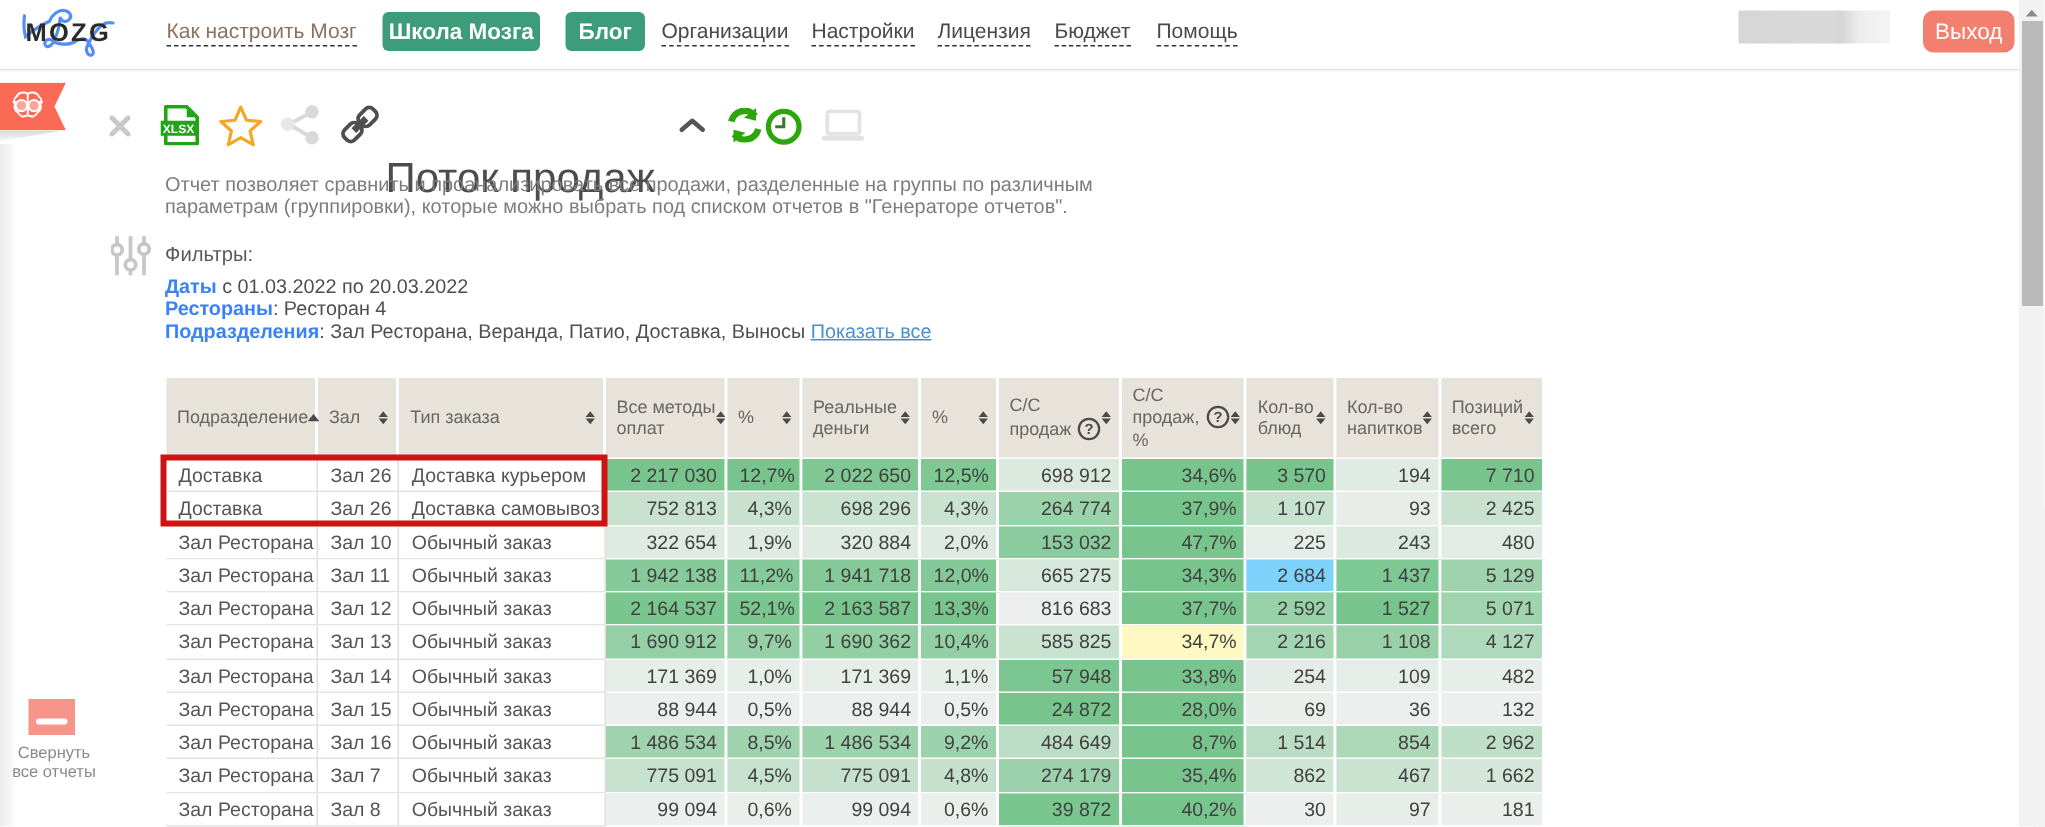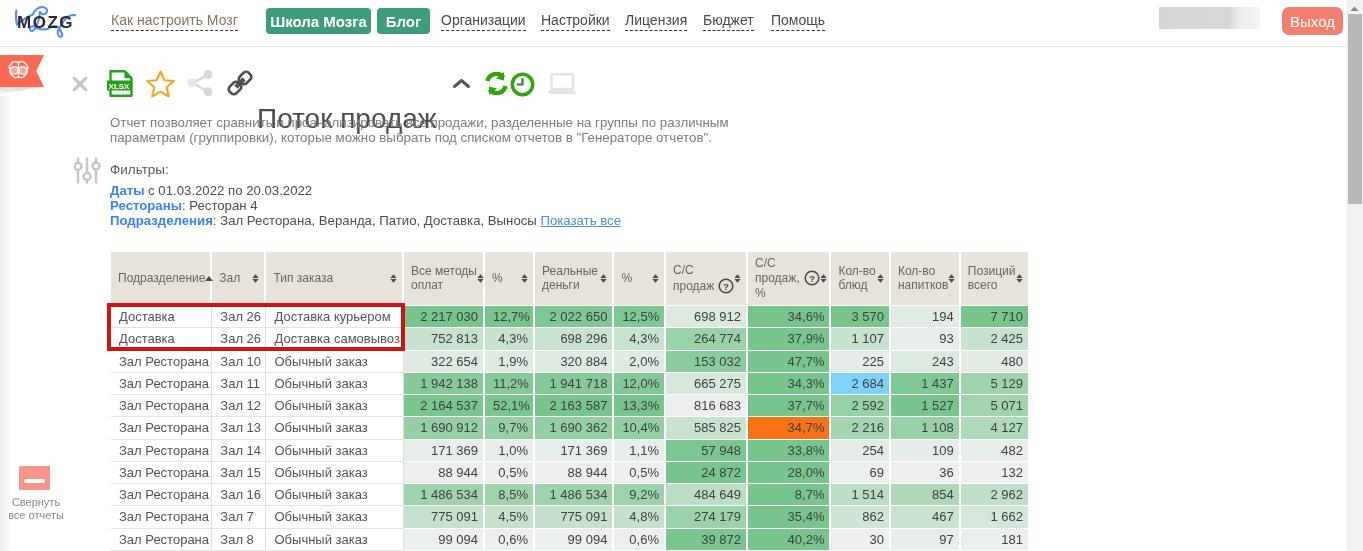--- a/index.html
+++ b/index.html
@@ -38,21 +38,21 @@
 #collbtn::after { content:""; position:absolute; left:5px; top:13px; width:21px; height:4px; background:#fff; border-radius:2px; }
 #colltxt { position:absolute; left:0px; top:496px; width:72px; text-align:center; font-size:11px; line-height:13px; color:#8a8a8a; }
 </style></head>
 <body>
 <div id="topbar"></div>
 <svg class="abs" style="left:0px;top:0px" width="92" height="44" viewBox="0 0 92 44">
   <path d="M16.3 10.5 C 15.8 15, 15.9 20.5, 17 24.5 C 21 21, 27 17, 33 14.2 C 34.8 9.6, 39 6.6, 42.8 7 C 46.6 7.6, 48.4 10.6, 46.2 13 C 44 15.4, 40.4 14.2, 40.2 11.2 C 39.8 16, 38.6 21.5, 36.6 25.6 C 35.2 30.8, 31 32.6, 30 29.6 C 29.2 26.8, 32.6 25.2, 35 27 C 38.8 30.2, 46.5 30.2, 50.5 27.4 C 53.5 25.3, 57 25.4, 58.8 27.9 C 60.8 31, 63.8 35.7, 61.2 36.6 C 58.4 37.5, 56.6 33.3, 58.4 30 C 60.8 25.2, 64.2 19.6, 68.2 16.5 C 70.2 15.1, 73 14.9, 75.3 15.3" fill="none" stroke="#4285f4" stroke-width="2.1" stroke-linecap="round" opacity="0.92"></path>
   <text x="17" y="27.5" font-size="17" font-weight="bold" fill="#2b2b2b" letter-spacing="1.5">MOZG</text>
 </svg>
 <div class="nav" id="nav1" style="left:111px"><a>Как настроить Мозг</a></div>
-<div class="gbtn" style="left:266px;width:105px;">Школа Мозга</div>
+<div class="gbtn" style="left:255px;width:105px;">Школа Мозга</div>
 <div class="gbtn" style="left:377px;width:53px;">Блог</div>
 <div class="nav" style="left:441px"><a>Организации</a></div>
 <div class="nav" style="left:541px"><a>Настройки</a></div>
 <div class="nav" style="left:625px"><a>Лицензия</a></div>
 <div class="nav" style="left:703px"><a>Бюджет</a></div>
 <div class="nav" style="left:771px"><a>Помощь</a></div>
 <div id="censor"></div>
 <div id="exitbtn">Выход</div>
 <div id="sbar"></div>
 <svg class="abs" style="left:1346px;top:2px" width="17" height="13">
@@ -351,21 +351,21 @@
       </tr>
 <tr>
         <td class="t1">Зал Ресторана</td>
         <td class="t1">Зал 13</td>
         <td class="t1">Обычный заказ</td>
         <td class="h" style="background:#94cfa5">1&nbsp;690&nbsp;912</td>
         <td class="h" style="background:#94cfa5">9,7%</td>
         <td class="h" style="background:#92cfa3">1&nbsp;690&nbsp;362</td>
         <td class="h" style="background:#92cfa3">10,4%</td>
         <td class="h" style="background:#cae3d1">585&nbsp;825</td>
-        <td class="h" style="background:#f97316">34,7%</td>
+        <td class="h" style="background:#fef9c3">34,7%</td>
         <td class="h" style="background:#a4d5b2">2&nbsp;216</td>
         <td class="h" style="background:#98d1a8">1&nbsp;108</td>
         <td class="h" style="background:#aed9ba">4&nbsp;127</td>
       </tr>
 <tr>
         <td class="t1">Зал Ресторана</td>
         <td class="t1">Зал 14</td>
         <td class="t1">Обычный заказ</td>
         <td class="h" style="background:#e7ede9">171&nbsp;369</td>
         <td class="h" style="background:#e7ede9">1,0%</td>

